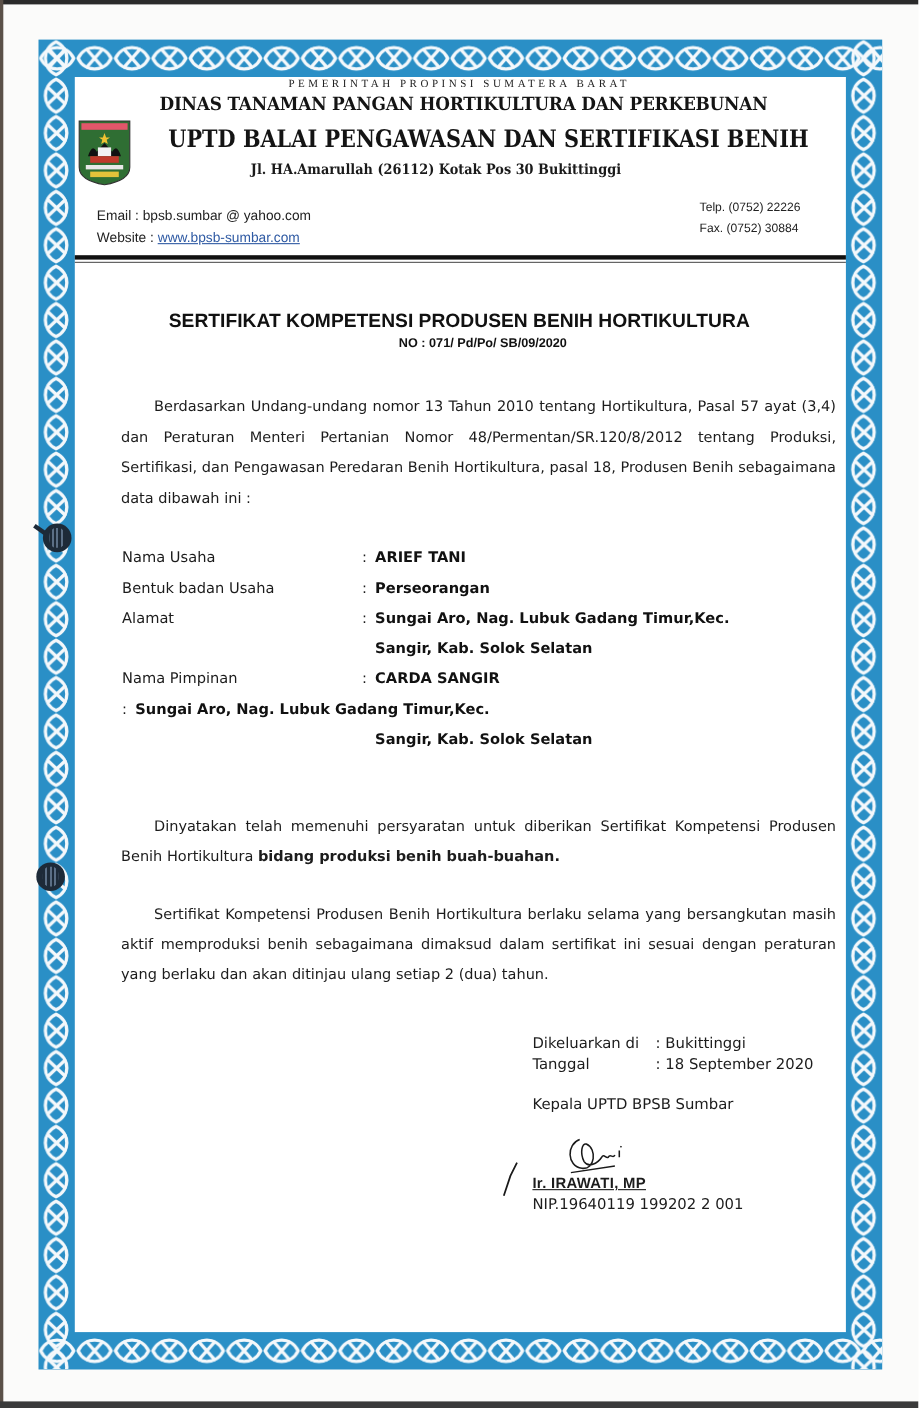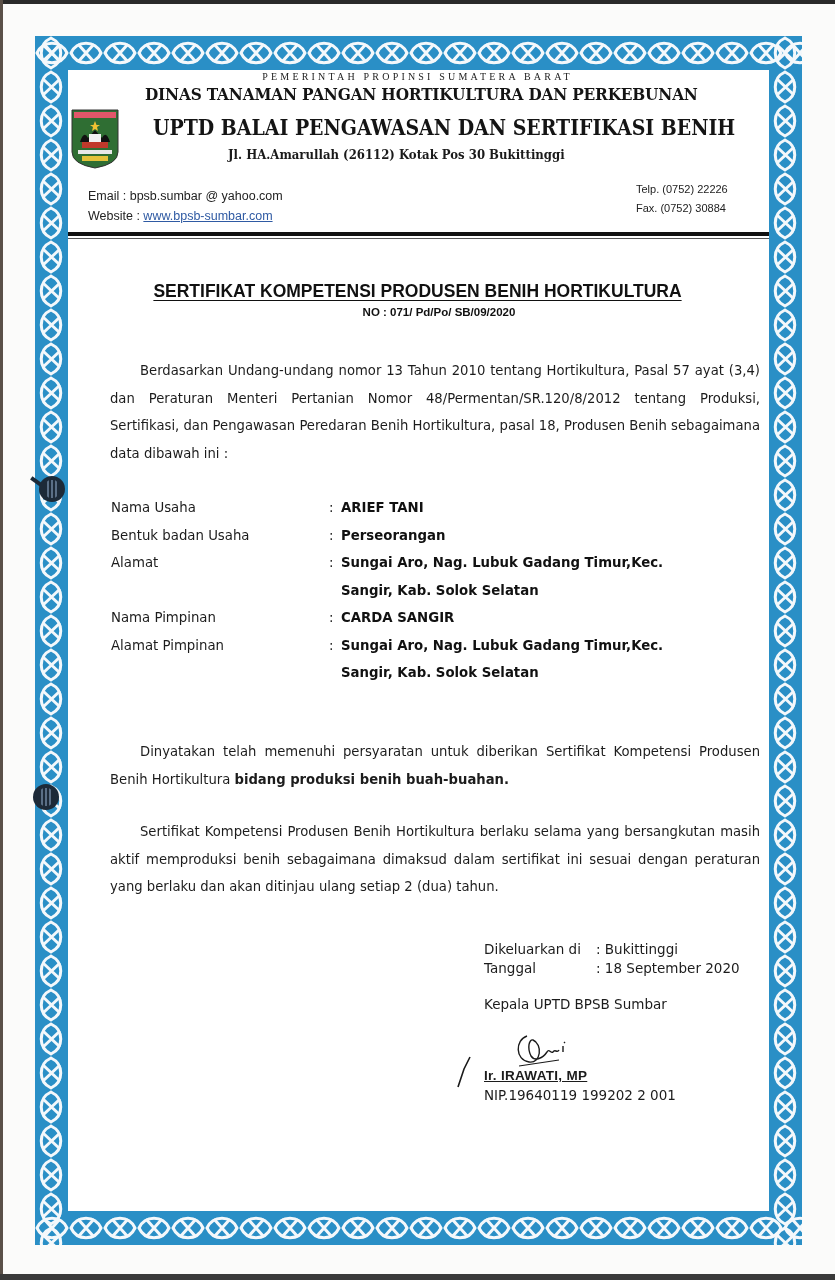--- a/index.html
+++ b/index.html
@@ -53,21 +53,21 @@
     .lh-web a { color:#2f5aa3; text-decoration:underline; }
     .lh-tel { position:absolute; left:636px; font-family:"Liberation Sans", sans-serif; font-size:11px; color:#222; white-space:nowrap; }
     .lh-tel1 { top:183px; }
     .lh-tel2 { top:202px; }
     .rule-thick { position:absolute; left:68px; top:232px; width:701px; height:4px; background:#111; }
     .rule-thin { position:absolute; left:68px; top:238px; width:701px; height:1px; background:#555; }
 
     
     .title { position:absolute; left:0; width:835px; top:281px; text-align:center;
       font-family:"Liberation Sans", sans-serif; font-weight:bold; font-size:17.5px;
-      text-decoration:underline; text-underline-offset:3px; color:#111; }
+      text-underline-offset:3px; color:#111; }
     .cert-no { position:absolute; left:0; width:830px; top:306px; text-align:center;
       font-family:"Liberation Sans", sans-serif; font-weight:bold; font-size:11.5px; color:#111;margin-left:24px; }
 
     
     .para { position:absolute; left:110px; width:650px; font-size:13.2px; line-height:27.5px;
       text-align:justify; color:#1c1c1c; }
     .para-1 { top:357px; }
     .para-1 .first { padding-left:30px; }
     .para-2 { top:738px; }
     .para-3 { top:818px; }
@@ -189,21 +189,20 @@
     <span class="field-colon">:</span>
     <span class="field-value">Sungai Aro, Nag. Lubuk Gadang Timur,Kec.</span>
   </div>
   <div class="field-cont">Sangir, Kab. Solok Selatan</div>
   <div class="field-row">
     <span class="field-label">Nama Pimpinan</span>
     <span class="field-colon">:</span>
     <span class="field-value">CARDA SANGIR</span>
   </div>
   <div class="field-row">
-    <span class="field-label">Alamat Pimpinan</span>
     <span class="field-colon">:</span>
     <span class="field-value">Sungai Aro, Nag. Lubuk Gadang Timur,Kec.</span>
   </div>
   <div class="field-cont">Sangir, Kab. Solok Selatan</div>
 </div>
 
 <div class="para para-2">
   <span style="padding-left:30px">Dinyatakan telah memenuhi persyaratan untuk diberikan Sertifikat Kompetensi Produsen Benih Hortikultura </span><span class="bold">bidang produksi benih buah-buahan.</span>
 </div>
 

